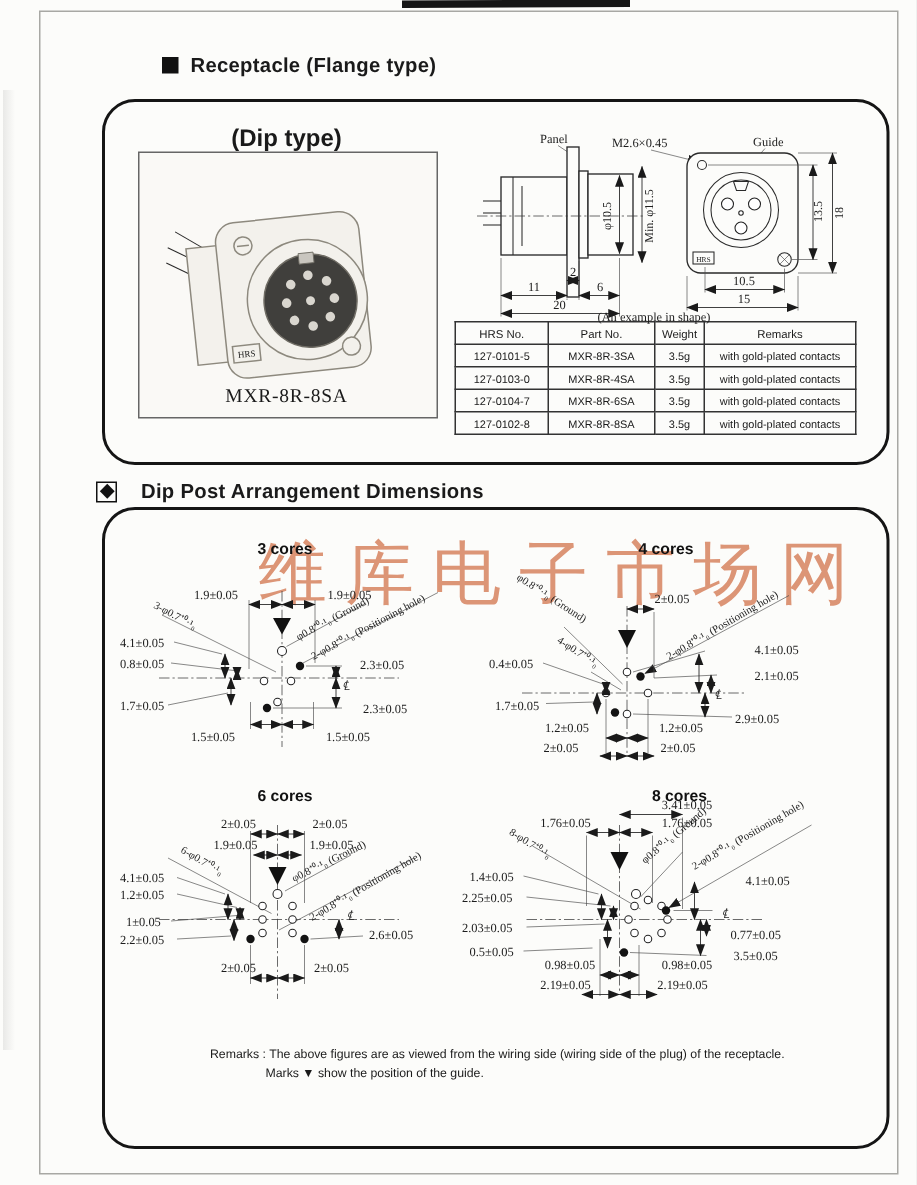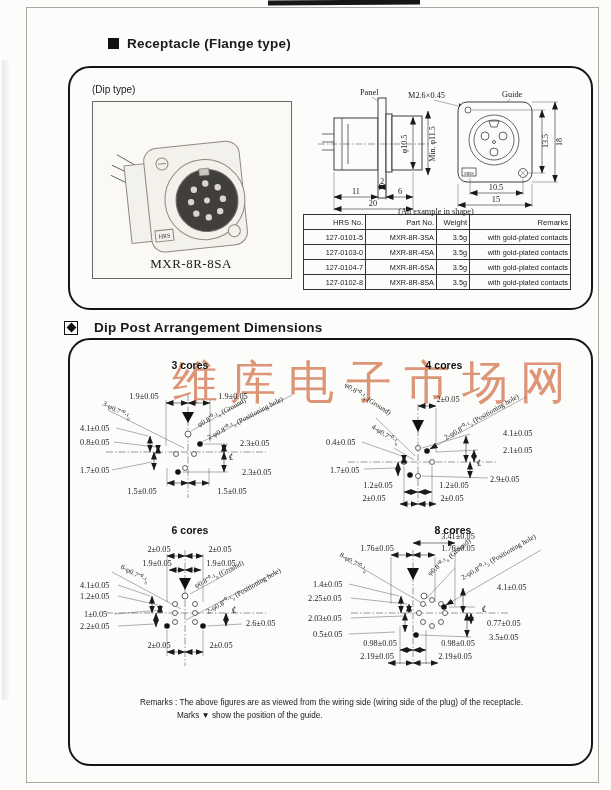--- a/index.html
+++ b/index.html
@@ -10,25 +10,25 @@
   .scan-bar{position:absolute;left:268px;top:0;width:152px;height:5px;background:#161616;transform:rotate(-.3deg);}
   .scan-streak{position:absolute;left:2px;top:60px;width:8px;height:640px;
         background:linear-gradient(to right,rgba(60,60,60,.10),rgba(60,60,60,0));}
   .sec-head{position:absolute;display:flex;align-items:center;gap:8px;
         font-weight:bold;font-size:13.5px;letter-spacing:.2px;}
   .sq-icon{width:11px;height:11px;background:#111;display:inline-block;}
   .dm-icon{width:12px;height:12px;border:1.6px solid #111;display:inline-flex;align-items:center;justify-content:center;}
   .dm-icon i{width:7px;height:7px;background:#111;transform:rotate(45deg);display:block;}
   .rbox{position:absolute;border:2.5px solid #151515;border-radius:22px;background:transparent;}
   .photo-box{position:absolute;left:92px;top:101px;width:198px;height:176px;border:1px solid #666;background:#faf9f6;}
-  .dip-label{position:absolute;left:92px;top:84px;width:198px;text-align:left;font-weight:normal;font-size:10px;}
+  .dip-label{position:absolute;left:92px;top:84px;width:198px;text-align:center;font-weight:bold;font-size:16px;}
   .model-label{position:absolute;left:92px;top:256px;width:198px;text-align:center;
         font-family:"Liberation Serif",serif;font-size:13px;letter-spacing:.5px;}
   table.parts{position:absolute;left:303px;top:214px;border-collapse:collapse;font-size:7.3px;background:#fcfcfa;}
-  table.parts th,table.parts td{border:1px solid #333;text-align:right;padding:0 2px;height:14px;font-weight:normal;}
+  table.parts th,table.parts td{border:1px solid #333;text-align:center;padding:0 2px;height:14px;font-weight:normal;}
   table.parts th{font-size:7.6px;}
   .watermark{position:absolute;left:172px;top:352px;font-size:46px;letter-spacing:12px;
         color:#c2410c;opacity:.55;white-space:nowrap;z-index:0;}
   svg.diagram,svg.drawing,svg.sketch{position:absolute;z-index:1;overflow:visible;}
   svg text{font-family:"Liberation Serif",serif;fill:#1c1c1c;}
   .t{font-size:8.3px;}
   .ts{font-size:7.2px;}
   .tt{font-size:10.5px;font-family:"Liberation Sans",sans-serif;font-weight:bold;fill:#111;}
   .tv{font-size:8px;}
   .dim{stroke:#2a2a2a;stroke-width:.6;fill:none;}

